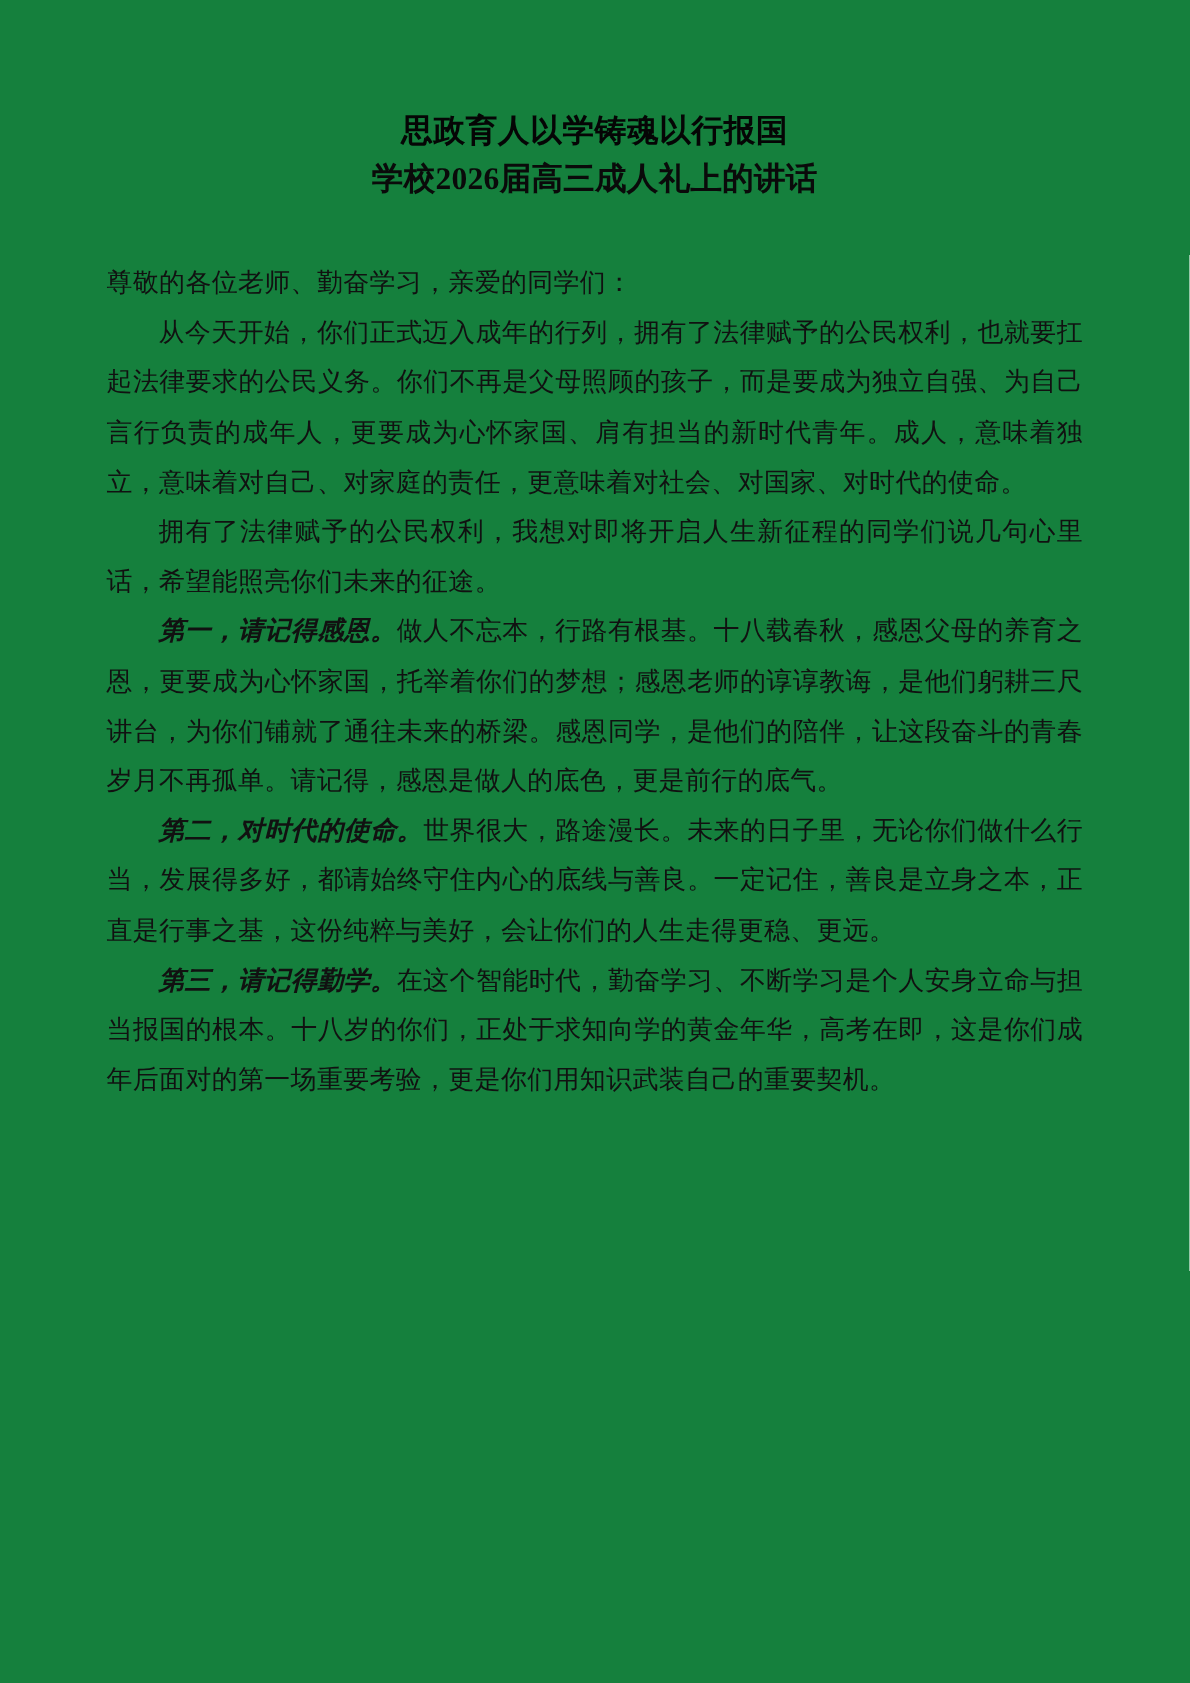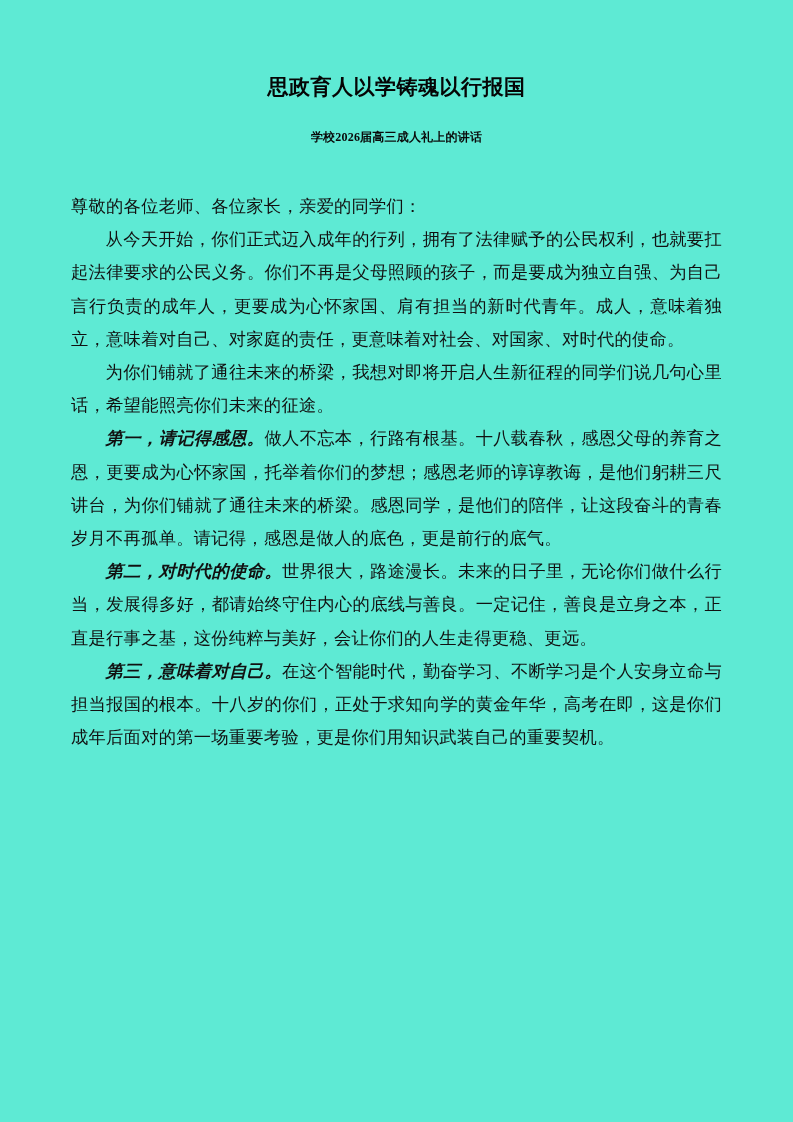--- a/index.html
+++ b/index.html
@@ -14,21 +14,21 @@
     font-family: "Liberation Serif", "DejaVu Serif", serif;
     color: #0a0a0a;
     -webkit-font-smoothing: antialiased;
   }
 
   .page {
     position: relative;
     width: 793px;
     height: 1122px;
     box-sizing: border-box;
-    background: #5eead4;
+    background: #15803d;
   }
 
   
   .content {
     position: absolute;
     left: 71px;
     top: 0;
     width: 651px;
   }
 
@@ -39,22 +39,22 @@
   }
   .doc-title {
     font-size: 21px;
     line-height: 30px;
     font-weight: 600;
     letter-spacing: 0.5px;
     font-family: "Liberation Serif", "DejaVu Serif", serif;
     color: #050505;
   }
   .doc-subtitle {
-    margin-top: 22px;
-    font-size: 12px;
+    margin-top: 4px;
+    font-size: 21px;
     line-height: 26px;
     font-weight: 700;
     letter-spacing: 0.2px;
     font-family: "Liberation Serif", "DejaVu Serif", serif;
     color: #0a0a0a;
   }
 
   
   .body-block {
     margin-top: 40px;
@@ -89,30 +89,30 @@
 <div class="page">
   <div class="content">
 
     <div class="title-block">
       <div class="doc-title">思政育人以学铸魂以行报国</div>
       <div class="doc-subtitle">学校2026届高三成人礼上的讲话</div>
     </div>
 
     <div class="body-block">
 
-      <p class="para noindent">尊敬的各位老师、各位家长，亲爱的同学们：</p>
+      <p class="para noindent">尊敬的各位老师、勤奋学习，亲爱的同学们：</p>
 
 
 
 
       <p class="para indent">从今天开始，你们正式迈入成年的行列，拥有了法律赋予的公民权利，也就要扛起法律要求的公民义务。你们不再是父母照顾的孩子，而是要成为独立自强、为自己言行负责的成年人，更要成为心怀家国、肩有担当的新时代青年。成人，意味着独立，意味着对自己、对家庭的责任，更意味着对社会、对国家、对时代的使命。</p>
 
-      <p class="para indent">为你们铺就了通往未来的桥梁，我想对即将开启人生新征程的同学们说几句心里话，希望能照亮你们未来的征途。</p>
+      <p class="para indent">拥有了法律赋予的公民权利，我想对即将开启人生新征程的同学们说几句心里话，希望能照亮你们未来的征途。</p>
 
       <p class="para indent"><span class="lead">第一，请记得感恩。</span><span>做人不忘本，行路有根基。十八载春秋，感恩父母的养育之恩，更要成为心怀家国，托举着你们的梦想；感恩老师的谆谆教诲，是他们躬耕三尺讲台，为你们铺就了通往未来的桥梁。感恩同学，是他们的陪伴，让这段奋斗的青春岁月不再孤单。请记得，感恩是做人的底色，更是前行的底气。</span></p>
 
       <p class="para indent"><span class="lead">第二，对时代的使命。</span><span>世界很大，路途漫长。未来的日子里，无论你们做什么行当，发展得多好，都请始终守住内心的底线与善良。一定记住，善良是立身之本，正直是行事之基，这份纯粹与美好，会让你们的人生走得更稳、更远。</span></p>
 
-      <p class="para indent"><span class="lead">第三，意味着对自己。</span><span>在这个智能时代，勤奋学习、不断学习是个人安身立命与担当报国的根本。十八岁的你们，正处于求知向学的黄金年华，高考在即，这是你们成年后面对的第一场重要考验，更是你们用知识武装自己的重要契机。</span></p>
+      <p class="para indent"><span class="lead">第三，请记得勤学。</span><span>在这个智能时代，勤奋学习、不断学习是个人安身立命与担当报国的根本。十八岁的你们，正处于求知向学的黄金年华，高考在即，这是你们成年后面对的第一场重要考验，更是你们用知识武装自己的重要契机。</span></p>
 
     </div>
   </div>
 </div>
 
 </body></html>

